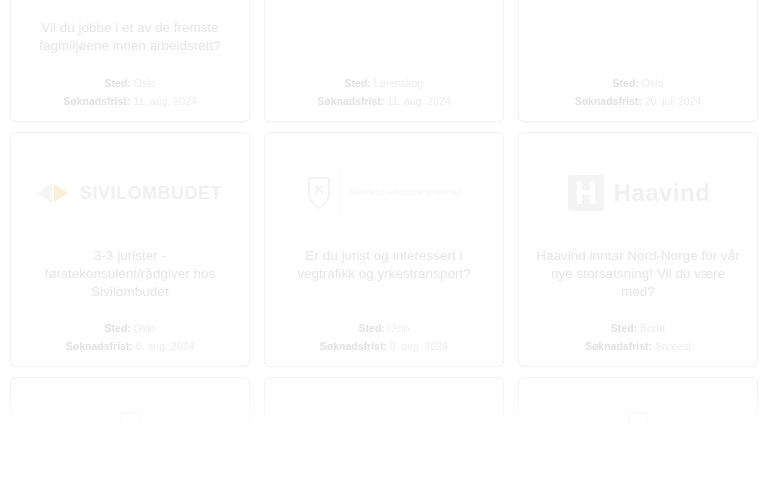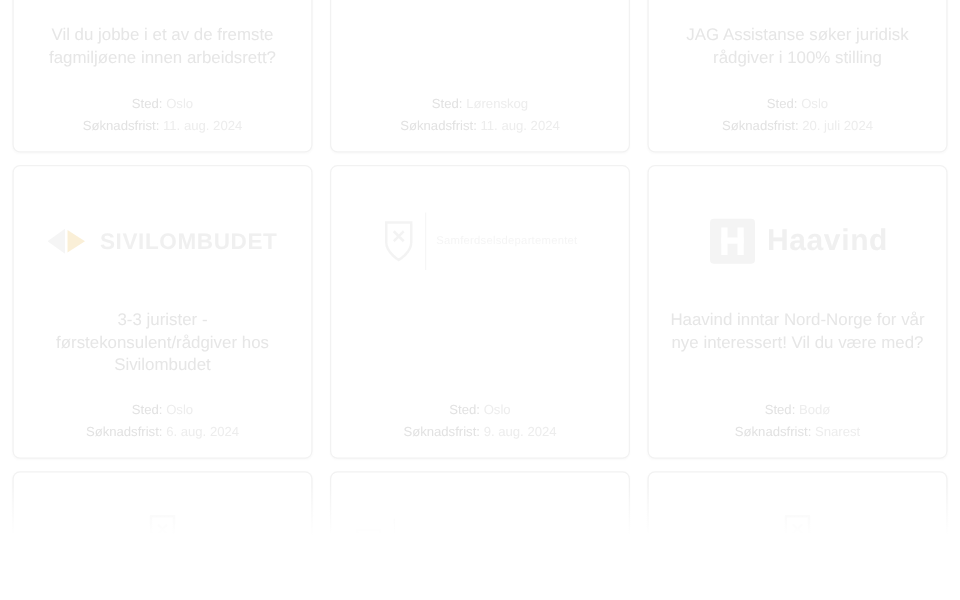--- a/index.html
+++ b/index.html
@@ -97,21 +97,21 @@
     font-weight: normal;
   }
   .meta {
     font-size: 10.5px;
     text-align: center;
     color: #ededed;
     margin-top: 6px;
   }
   .meta b {
     color: #e2e2e2;
-    font-weight: normal;
+    font-weight: bold;
   }
   .spacer {
     flex: 1 1 auto;
   }
   svg { display: block; }
   .fade-bottom {
     position: absolute;
     left: 0;
     right: 0;
     bottom: 0;
@@ -148,21 +148,20 @@
         <span>Lørenskog</span>
       </div>
       <div class="meta">
         <b>Søknadsfrist:</b>
         <span>11. aug. 2024</span>
       </div>
     </div>
 
     <div class="card">
       <div class="logo-area"></div>
-      <div class="card-title">JAG Assistanse søker juridisk rådgiver i 100% stilling</div>
       <div class="spacer"></div>
       <div class="meta">
         <b>Sted:</b>
         <span>Oslo</span>
       </div>
       <div class="meta">
         <b>Søknadsfrist:</b>
         <span>20. juli 2024</span>
       </div>
     </div>
@@ -197,20 +196,21 @@
           <span>
             <svg width="26" height="34" viewBox="0 0 26 34">
               <path d="M3 2 h20 v16 c0 8 -10 14 -10 14 S3 26 3 18 Z" fill="none" stroke="#ebebeb" stroke-width="2"></path>
               <path d="M9 9 l8 8 M17 9 l-8 8" stroke="#ebebeb" stroke-width="2"></path>
             </svg>
           </span>
           <span class="divider-v"></span>
           <span class="logo-text small">Samferdselsdepartementet</span>
         </div>
       </div>
+      <div class="card-title">Er du jurist og interessert i vegtrafikk og yrkestransport?</div>
       <div class="spacer"></div>
       <div class="meta">
         <b>Sted:</b>
         <span>Oslo</span>
       </div>
       <div class="meta">
         <b>Søknadsfrist:</b>
         <span>9. aug. 2024</span>
       </div>
     </div>
@@ -222,21 +222,21 @@
             <svg width="40" height="40" viewBox="0 0 40 40">
               <rect x="2" y="2" width="36" height="36" rx="3" fill="#ececec"></rect>
               <rect x="11" y="9" width="5" height="22" fill="#ffffff"></rect>
               <rect x="24" y="9" width="5" height="22" fill="#ffffff"></rect>
               <rect x="11" y="17" width="18" height="5" fill="#ffffff"></rect>
             </svg>
           </span>
           <span class="logo-text" style="font-size:24px;">Haavind</span>
         </div>
       </div>
-      <div class="card-title">Haavind inntar Nord-Norge for vår nye interessert! Vil du være med?</div>
+      <div class="card-title">Haavind inntar Nord-Norge for vår nye storsatsning! Vil du være med?</div>
       <div class="spacer"></div>
       <div class="meta">
         <b>Sted:</b>
         <span>Bodø</span>
       </div>
       <div class="meta">
         <b>Søknadsfrist:</b>
         <span>Snarest</span>
       </div>
     </div>

